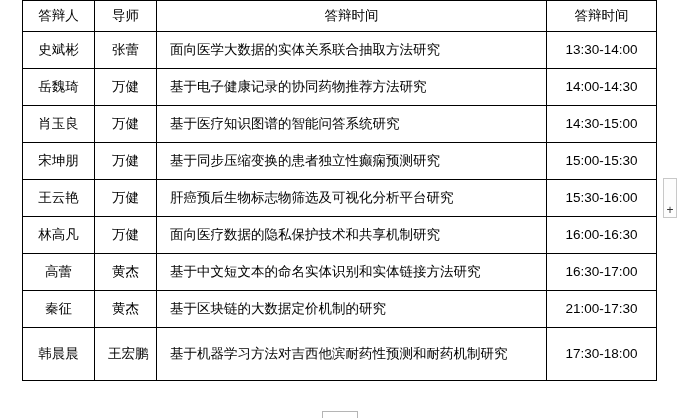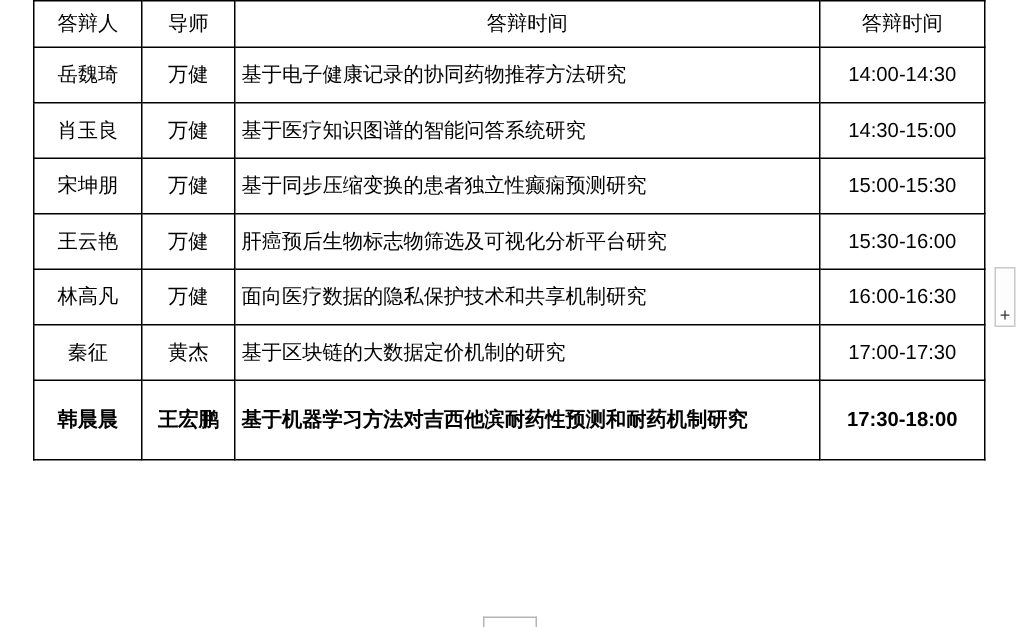--- a/index.html
+++ b/index.html
@@ -28,21 +28,21 @@
     top: 0px;
     width: 634px;
     border-collapse: collapse;
     table-layout: fixed;
     background: #ffffff;
   }
   table.defense-table td {
     border: 1px solid #000000;
     font-size: 13.5px;
     color: #000000;
-    padding: 0 4px;
+    padding: 0 13px;
     vertical-align: middle;
     line-height: 1.45;
   }
   col.c-name   { width: 72px; }
   col.c-sup    { width: 62px; }
   col.c-title  { width: 390px; }
   col.c-time   { width: 110px; }
 
   td.hdr {
     text-align: center;
@@ -58,21 +58,21 @@
     white-space: nowrap;
   }
   td.title {
     text-align: left;
     padding-left: 8px;
   }
   td.time {
     text-align: center;
     white-space: nowrap;
   }
-  tr.row-tall td { height: 52px; font-weight: bold; }
+  tr.row-tall td { height: 52px; }
   td.footer {
     text-align: center;
     height: 34px;
   }
 
   
   .side-box {
     position: absolute;
     right: 1px;
     top: 178px;
@@ -118,20 +118,26 @@
       <col class="c-time">
     </colgroup>
     <tbody>
       <tr>
         <td class="hdr">答辩人</td>
         <td class="hdr">导师</td>
         <td class="hdr">答辩时间</td>
         <td class="hdr">答辩时间</td>
       </tr>
 
+      <tr>
+        <td class="name">史斌彬</td>
+        <td class="sup">张蕾</td>
+        <td class="title">面向医学大数据的实体关系联合抽取方法研究</td>
+        <td class="time">13:30-14:00</td>
+      </tr>
 
       <tr>
         <td class="name">岳魏琦</td>
         <td class="sup">万健</td>
         <td class="title">基于电子健康记录的协同药物推荐方法研究</td>
         <td class="time">14:00-14:30</td>
       </tr>
 
       <tr>
         <td class="name">肖玉良</td>
@@ -154,26 +160,32 @@
         <td class="time">15:30-16:00</td>
       </tr>
 
       <tr>
         <td class="name">林高凡</td>
         <td class="sup">万健</td>
         <td class="title">面向医疗数据的隐私保护技术和共享机制研究</td>
         <td class="time">16:00-16:30</td>
       </tr>
 
+      <tr>
+        <td class="name">高蕾</td>
+        <td class="sup">黄杰</td>
+        <td class="title">基于中文短文本的命名实体识别和实体链接方法研究</td>
+        <td class="time">16:30-17:00</td>
+      </tr>
 
       <tr>
         <td class="name">秦征</td>
         <td class="sup">黄杰</td>
         <td class="title">基于区块链的大数据定价机制的研究</td>
-        <td class="time">17:00-17:30</td>
+        <td class="time">21:00-17:30</td>
       </tr>
 
       <tr class="row-tall">
         <td class="name">韩晨晨</td>
         <td class="sup">王宏鹏</td>
         <td class="title">基于机器学习方法对吉西他滨耐药性预测和耐药机制研究</td>
         <td class="time">17:30-18:00</td>
       </tr>
 
     </tbody>

